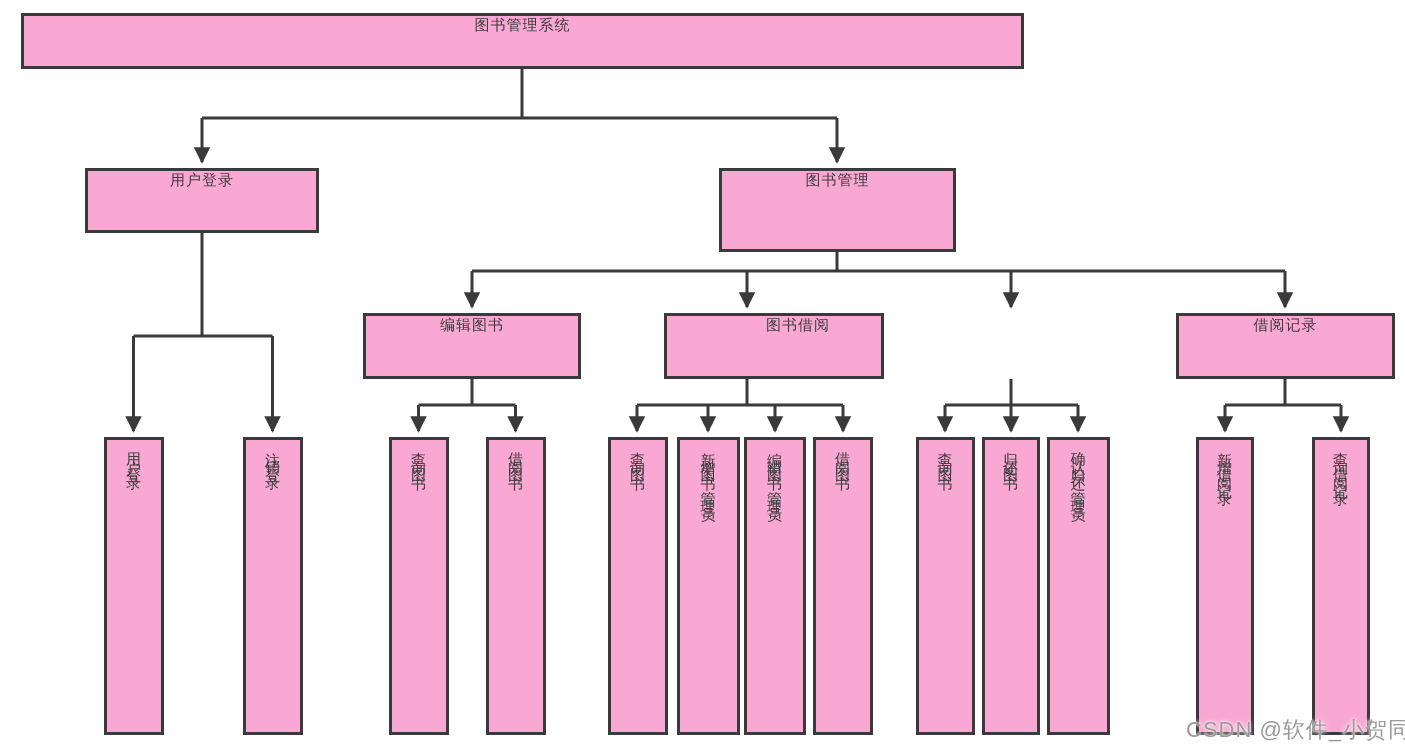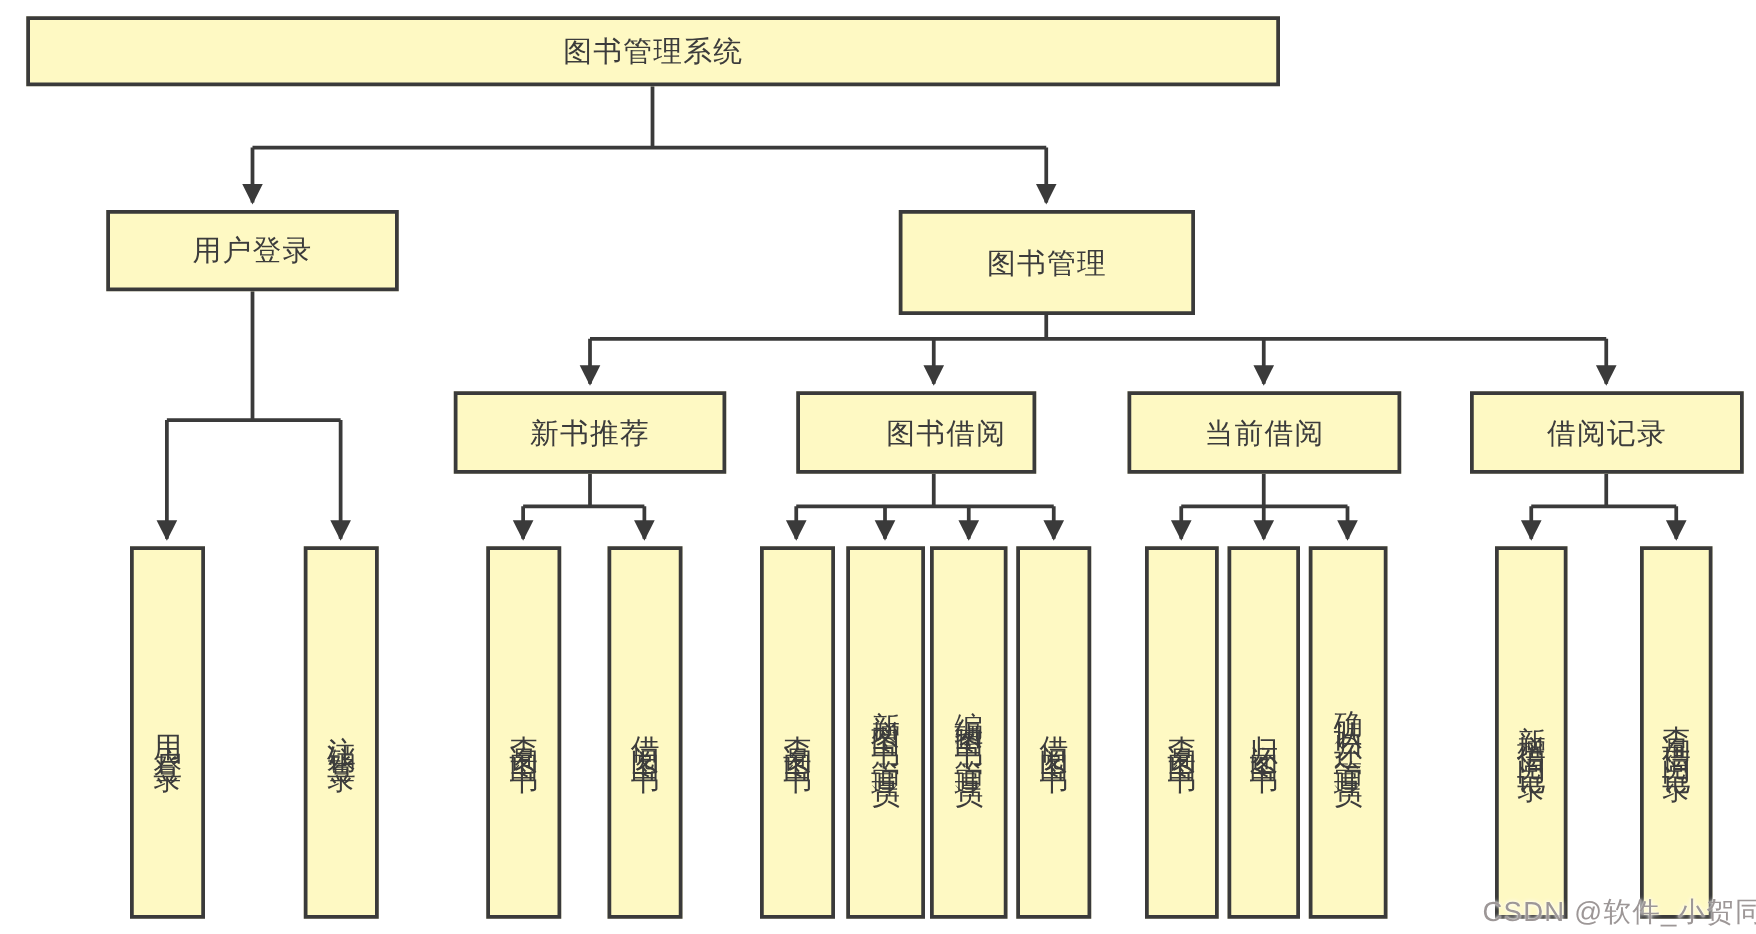--- a/index.html
+++ b/index.html
@@ -15,27 +15,27 @@
     background: #ffffff;
     overflow: hidden;
   }
   .connectors {
     position: absolute;
     inset: 0;
     z-index: 0;
   }
   .node {
     position: absolute;
-    background: #fef9c3;
+    background: #f9a8d4;
     border: 3px solid #3a3a3a;
     display: flex;
-    align-items: center;
+    align-items: flex-start;
     justify-content: center;
     z-index: 1;
-    font-size: 23px;
+    font-size: 15px;
     color: #3c3c3c;
     letter-spacing: 1px;
   }
   .node.leaf span {
     writing-mode: vertical-rl;
     text-orientation: mixed;
     letter-spacing: 8px;
     line-height: 1;
   }
   .watermark {
@@ -103,27 +103,24 @@
   </div>
 
   <div class="node" style="left:85px; top:168px; width:234px; height:65px;">
     <span>用户登录</span>
   </div>
   <div class="node" style="left:719px; top:168px; width:237px; height:84px;">
     <span>图书管理</span>
   </div>
 
   <div class="node" style="left:363px; top:313px; width:218px; height:66px;">
-    <span>新书推荐</span>
+    <span>编辑图书</span>
   </div>
-  <div class="node" style="left:637px; top:313px; width:192px; height:66px;padding-left:48px;">
+  <div class="node" style="left:664px; top:313px; width:220px; height:66px;padding-left:48px;">
     <span>图书借阅</span>
-  </div>
-  <div class="node" style="left:902px; top:313px; width:219px; height:66px;">
-    <span>当前借阅</span>
   </div>
   <div class="node" style="left:1176px; top:313px; width:219px; height:66px;">
     <span>借阅记录</span>
   </div>
 
   <div class="node leaf" style="left:104px; top:437px; width:60px; height:298px;">
     <span>用户登录</span>
   </div>
   <div class="node leaf" style="left:243px; top:437px; width:60px; height:298px;">
     <span>注销登录</span>

